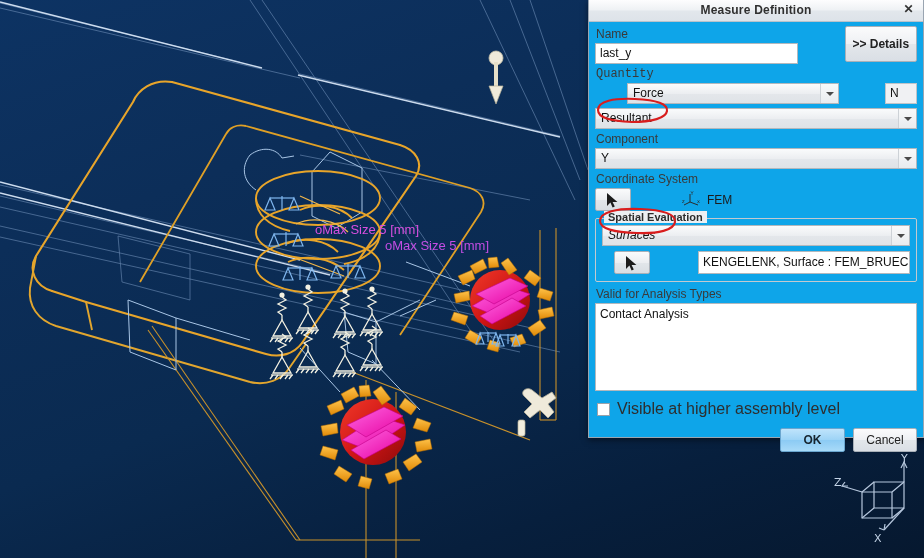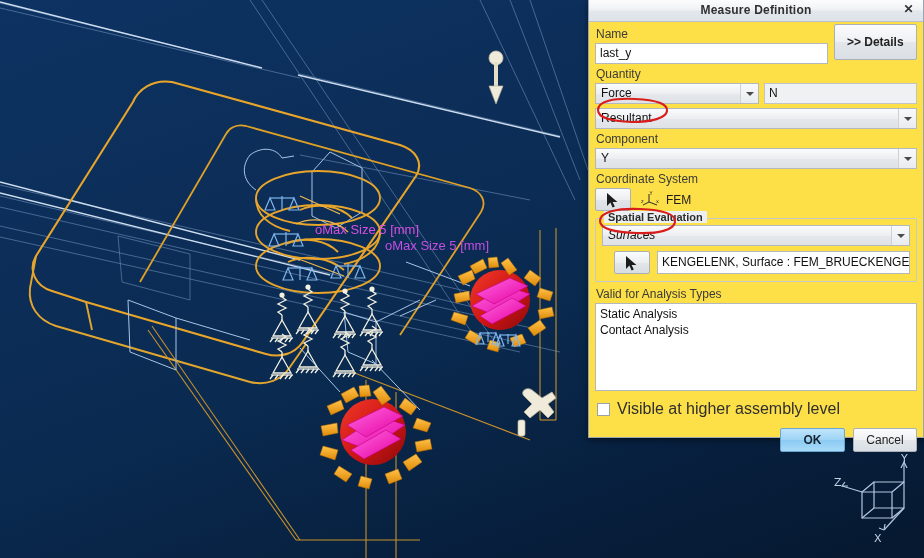--- a/index.html
+++ b/index.html
@@ -13,21 +13,21 @@
   
   #viewport{
     position:absolute;left:0;top:0;width:924px;height:558px;
     background:linear-gradient(160deg,#0d3363 0%,#0c2e59 28%,#0a2a50 55%,#071f3d 80%,#06182f 100%);
   }
   #viewport svg{position:absolute;left:0;top:0;}
 
   
   #dialog{
     position:absolute;left:588px;top:0;width:336px;height:438px;
-    background:#fde047;
+    background:#0ea5e9;
     border:1px solid #9aa5b1;
     border-top:none;
     box-shadow:0 2px 6px rgba(0,0,0,.5);
     box-sizing:border-box;
     font-size:12px;color:#1c1c1c;
   }
   #titlebar{
     height:21px;
     background:linear-gradient(180deg,#fdfdfe 0%,#eef1f4 48%,#e2e7ec 52%,#dde3e9 100%);
     border-bottom:1px solid #b9c2cb;
@@ -36,21 +36,21 @@
   #titlebar .ttl{
     position:absolute;left:0;right:0;top:3px;text-align:center;
     font-weight:bold;font-size:12px;color:#303030;letter-spacing:.2px;
   }
   #titlebar .close{
     position:absolute;right:7px;top:2px;width:15px;height:15px;
     font-weight:bold;font-size:12px;color:#333;text-align:center;line-height:15px;cursor:pointer;
   }
   .body{padding:4px 6px 0 6px;}
   .lbl{font-size:12px;color:#3a3a3a;line-height:15px;margin:1px 0 1px 1px;}
-  .row{display:flex;}
+  .row{display:flex;align-items:center;gap:41px;}
 
   .tf{
     box-sizing:border-box;height:21px;background:#fff;
     border:1px solid #b2b8bd;
     font-size:12px;color:#111;padding:0 4px;line-height:19px;
     font-family:"Liberation Sans",sans-serif;
     overflow:hidden;white-space:nowrap;
   }
   .btnbig{
     box-sizing:border-box;height:36px;width:84px;margin-left:6px;
@@ -442,23 +442,23 @@
     </div>
 
     <div class="body">
 
       <div class="lbl">Name</div>
       <div class="row">
         <div class="tf" style="width:234px;">last_y</div>
         <div class="btnbig" style="margin-top:-19px;">&gt;&gt; Details</div>
       </div>
 
-      <div class="lbl" style="margin-top:3px;">Quantity</div>
+      <div class="lbl" style="margin-top:3px;font-family:Liberation Mono, monospace;">Quantity</div>
       <div class="row">
-        <div class="combo" style="width:164px;">
+        <div class="combo" style="width:212px;margin-left:32px;">
           <span>Force</span>
           <span class="arw"></span>
         </div>
         <div class="unitbox">N</div>
       </div>
 
       <div class="combo" style="margin-top:4px;width:100%;">
         <span>Resultant</span>
         <span class="arw"></span>
       </div>
@@ -502,21 +502,20 @@
             <svg width="12" height="15" viewBox="0 0 12 15">
               <path d="M0 0 L0 13 L3.4 9.6 L5.6 14.6 L7.8 13.6 L5.6 8.9 L10.4 8.9 Z" fill="#1c1c1c"></path>
             </svg>
           </div>
           <div class="tf" style="flex:1;margin-left:7px;height:23px;line-height:21px;">KENGELENK, Surface : FEM_BRUECKENGELENK</div>
         </div>
       </div>
 
       <div class="lbl" style="margin-top:5px;">Valid for Analysis Types</div>
       <div class="listbox">
-        <div>Static Analysis</div>
         <div>Contact Analysis</div>
       </div>
 
       <div class="chkrow">
         <span class="chk"></span>
         <span class="chklbl">Visible at higher assembly level</span>
       </div>
 
       <div class="btnrow">
         <div class="okbtn">OK</div>

